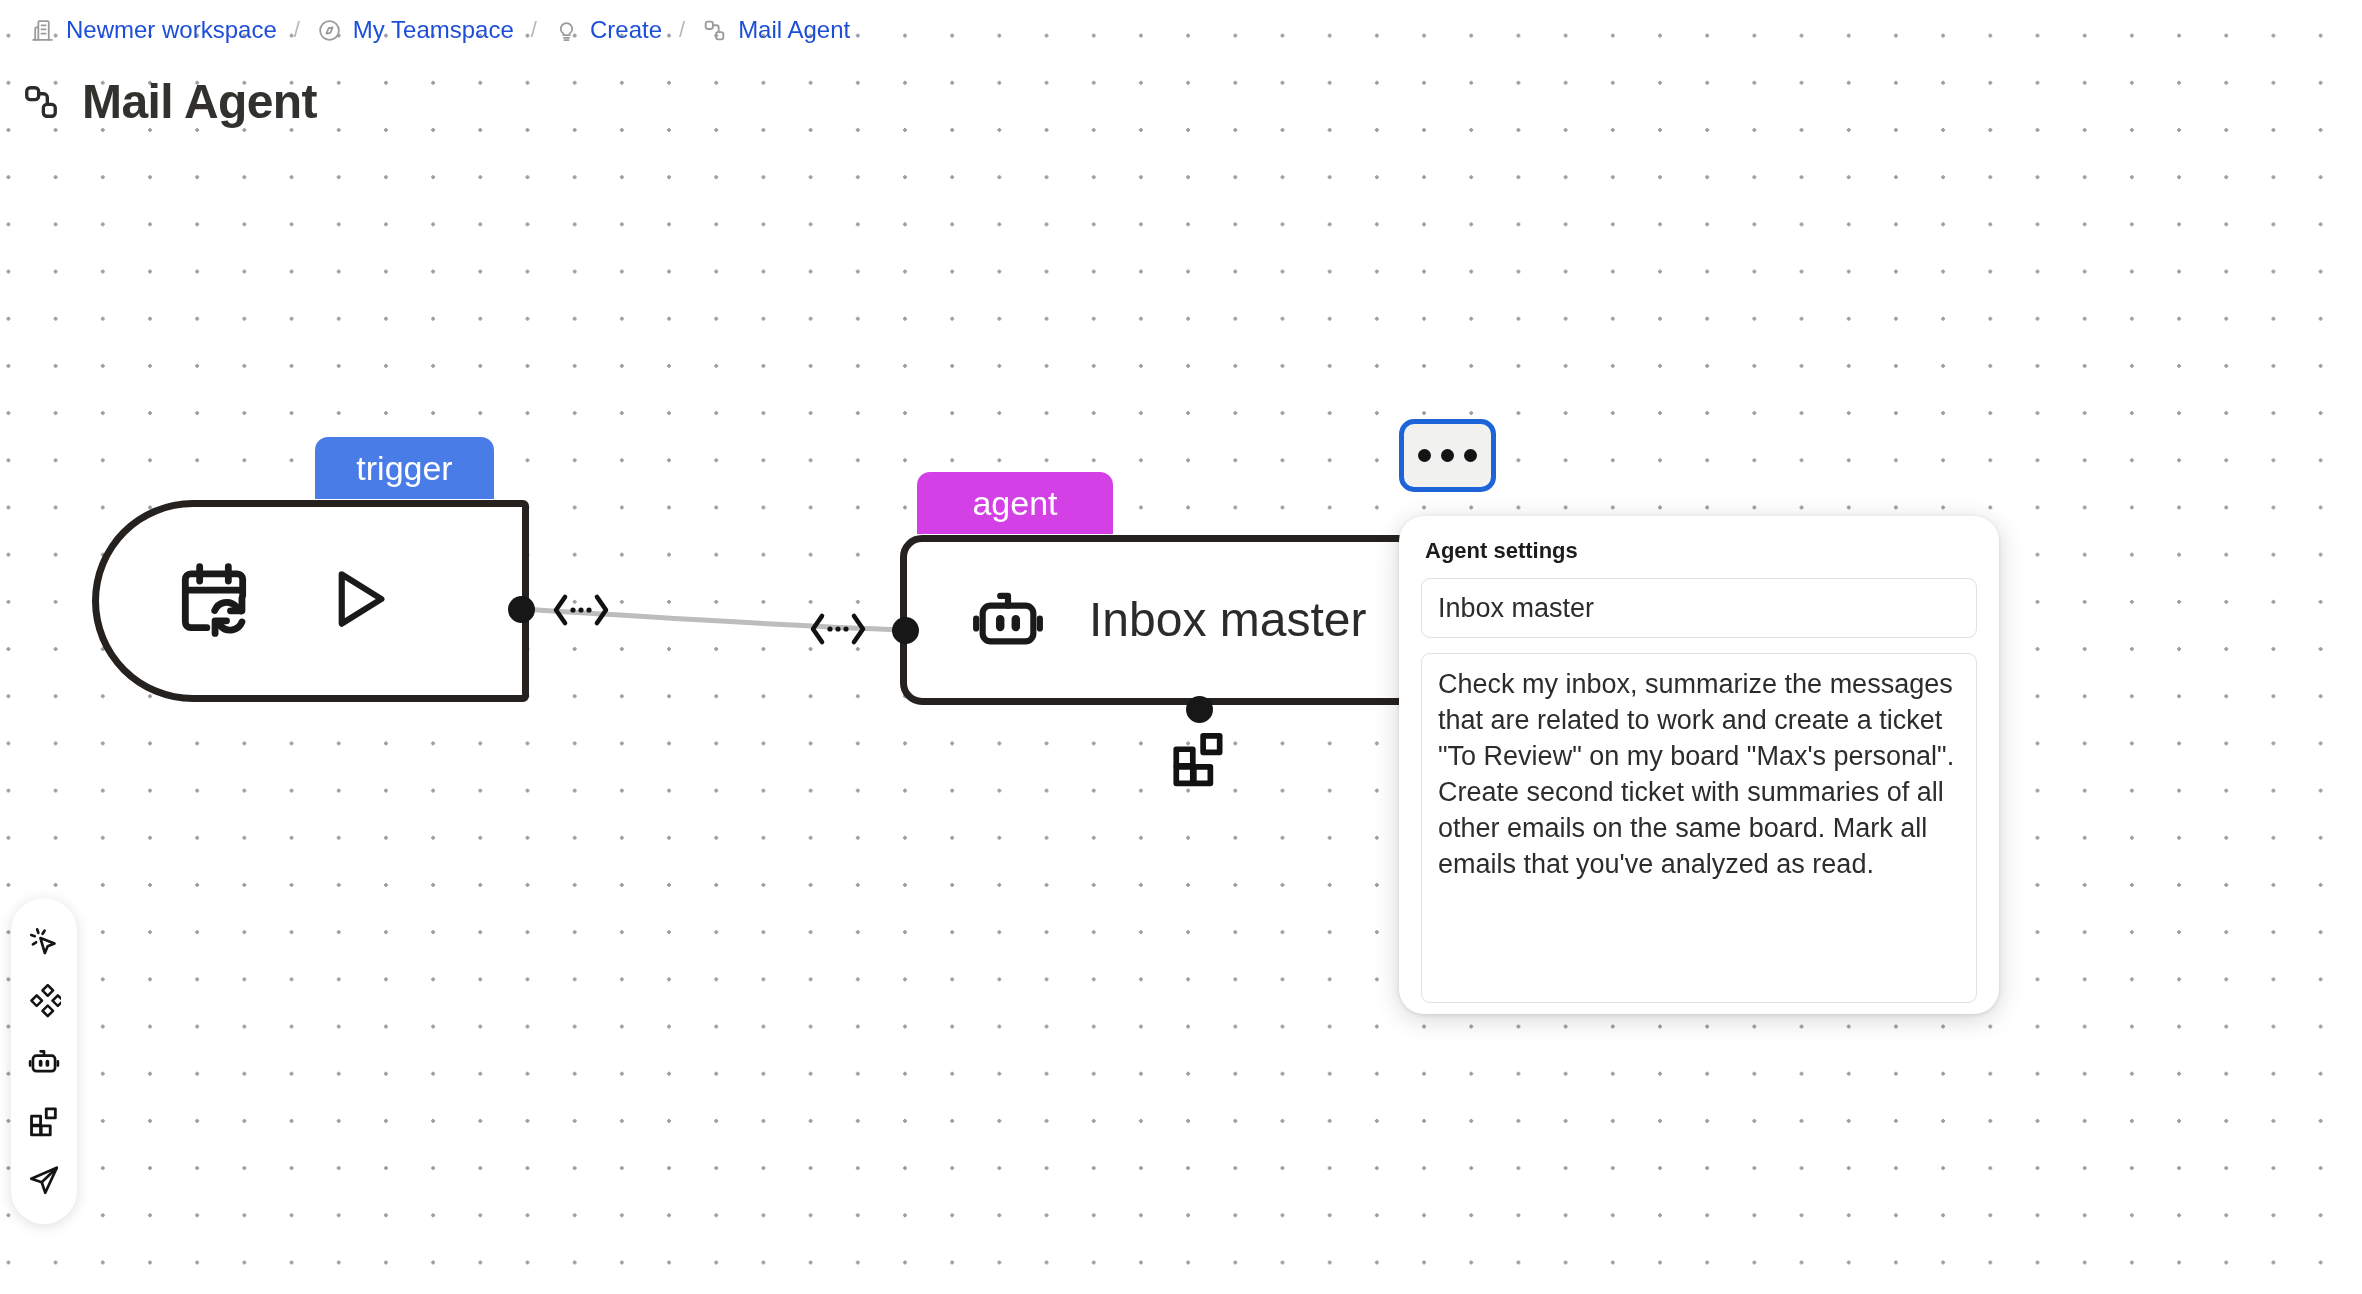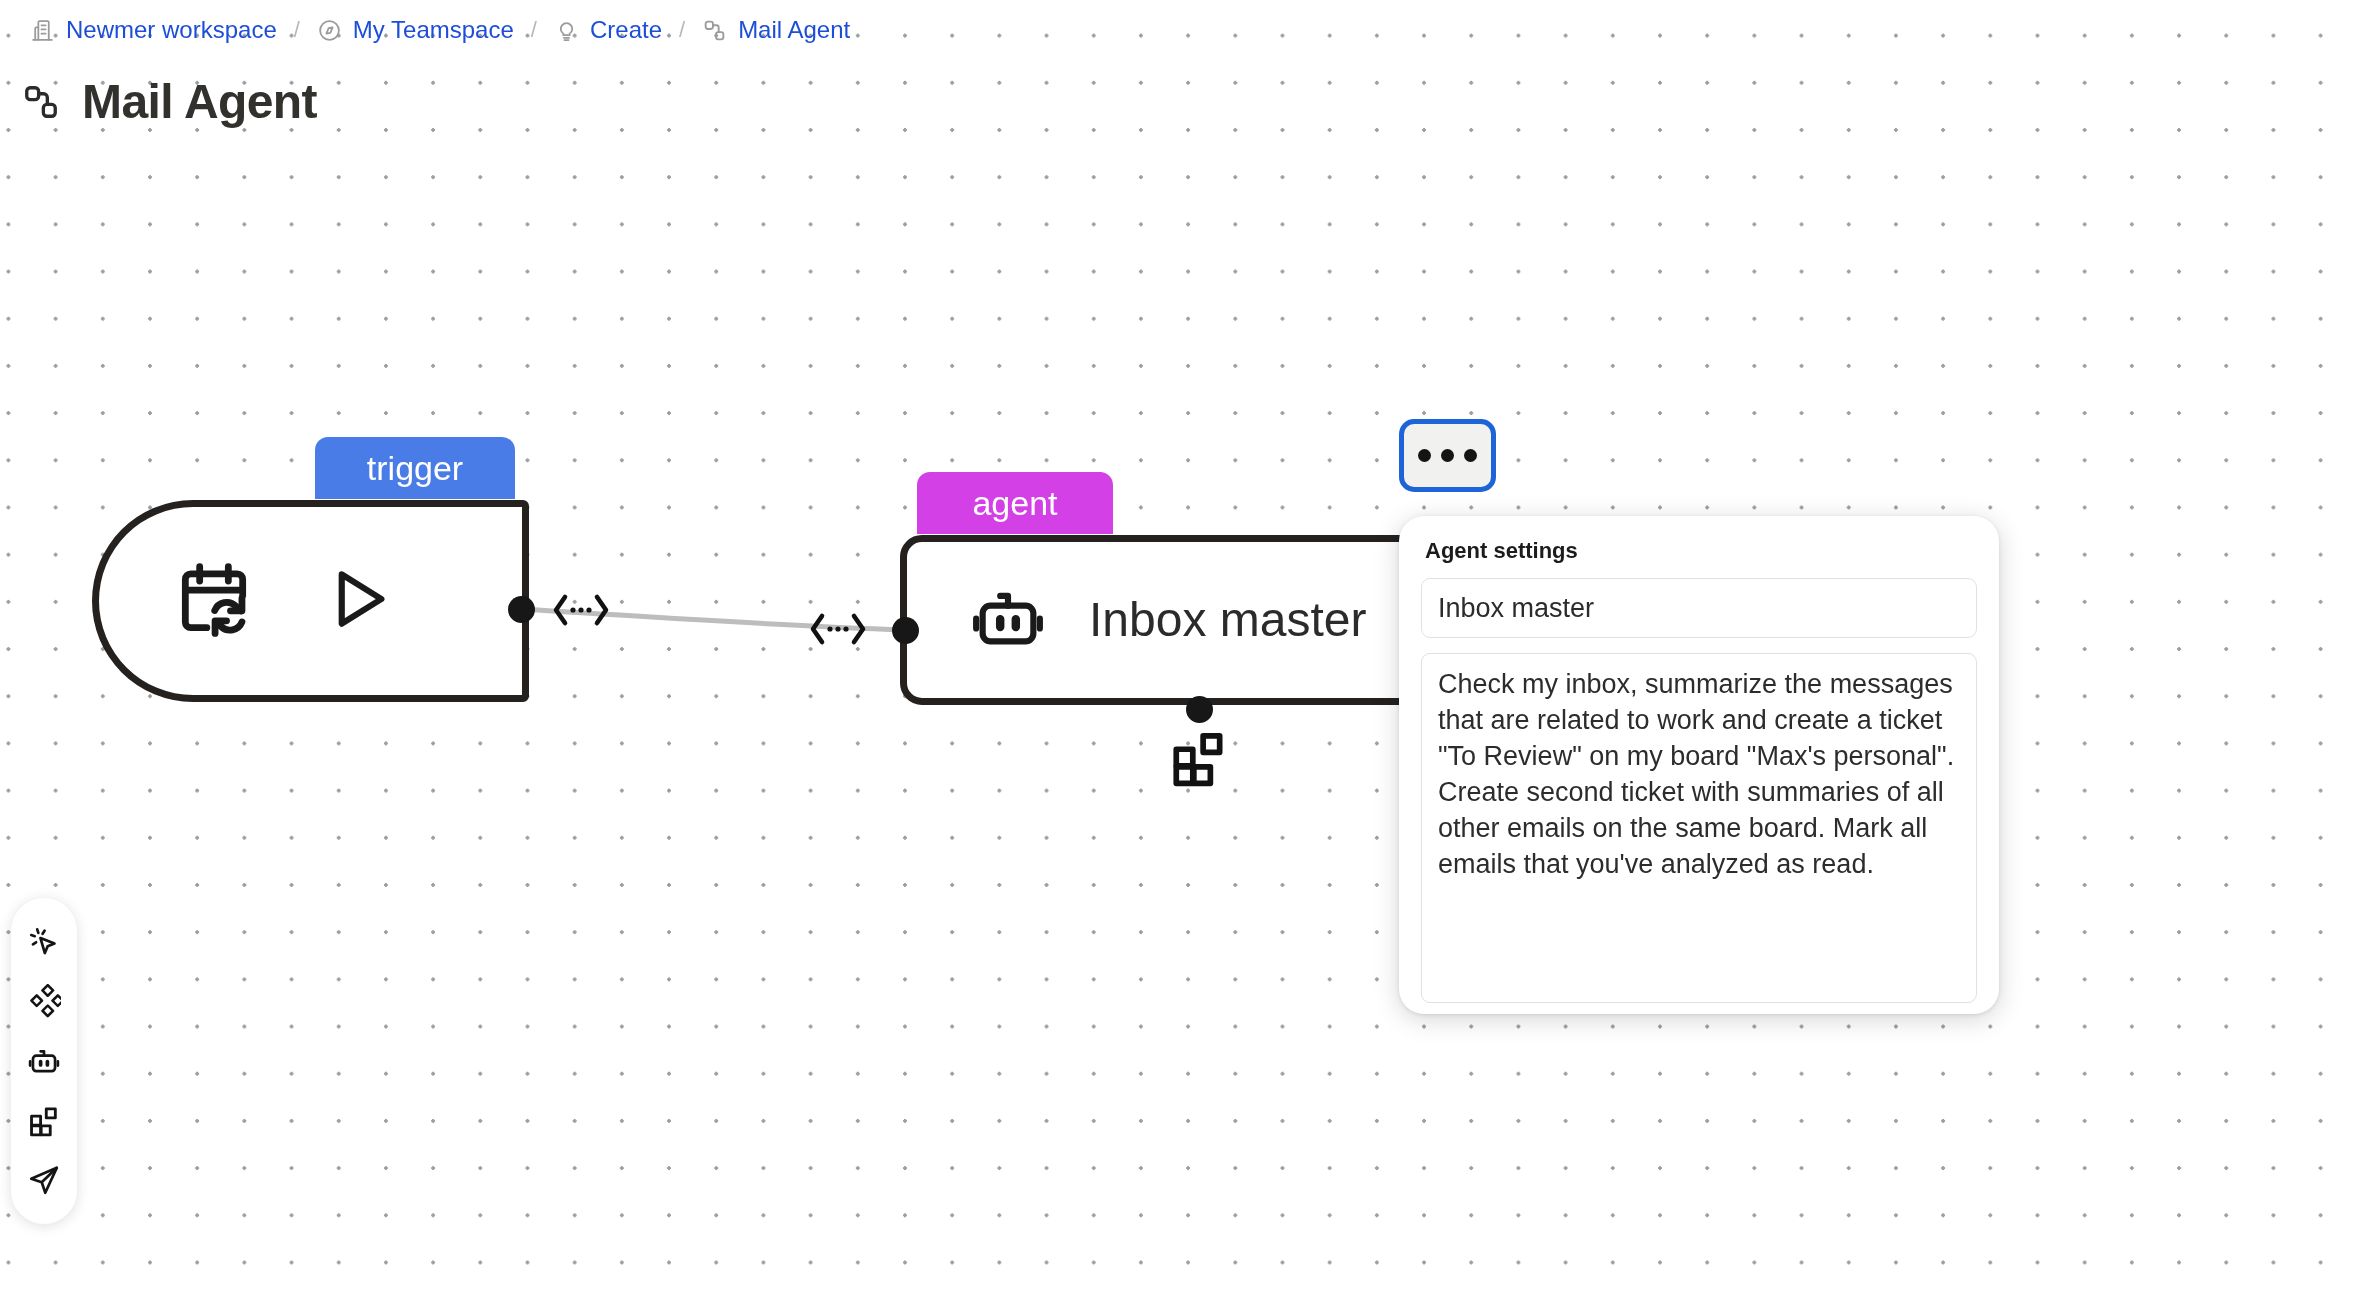--- a/index.html
+++ b/index.html
@@ -99,21 +99,21 @@
     height: 202px;
     border: 7px solid #25211e;
     border-radius: 101px 6px 6px 101px;
     background: #ffffff;
     display: flex;
     align-items: center;
     gap: 62px;
     padding-left: 72px;
     z-index: 8;
   }
-  #trigger-badge { left: 315px; top: 437px; background: #4a7ce8; width: 200px; }
+  #trigger-badge { left: 315px; top: 437px; background: #4a7ce8; width: 179px; }
 
   #agent-node {
     position: absolute;
     left: 900px;
     top: 535px;
     width: 770px;
     height: 170px;
     border: 7px solid #25211e;
     border-radius: 22px;
     background: #ffffff;

